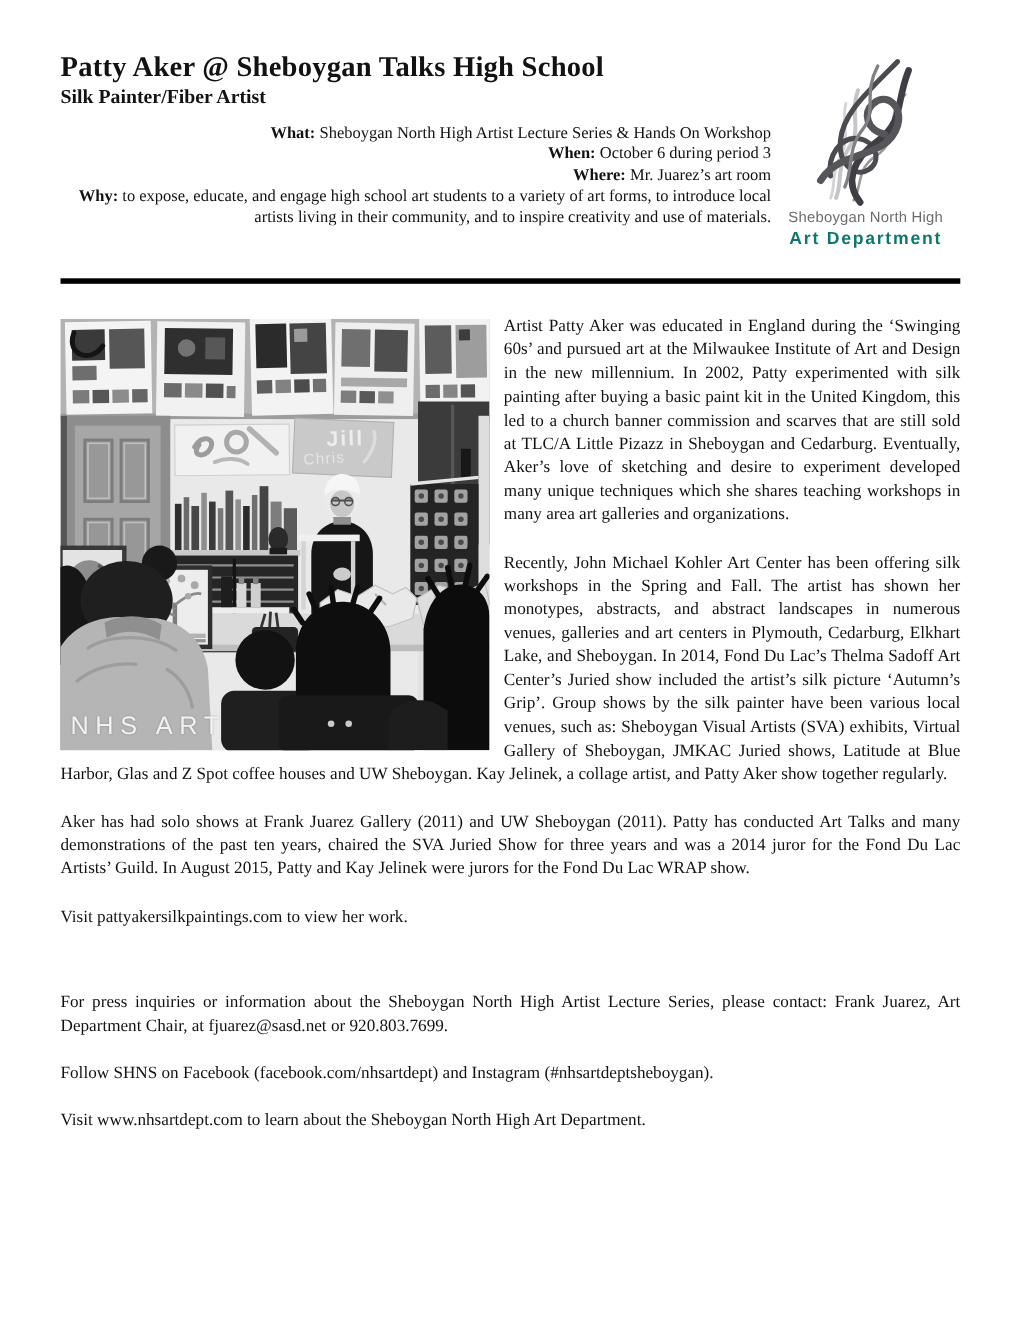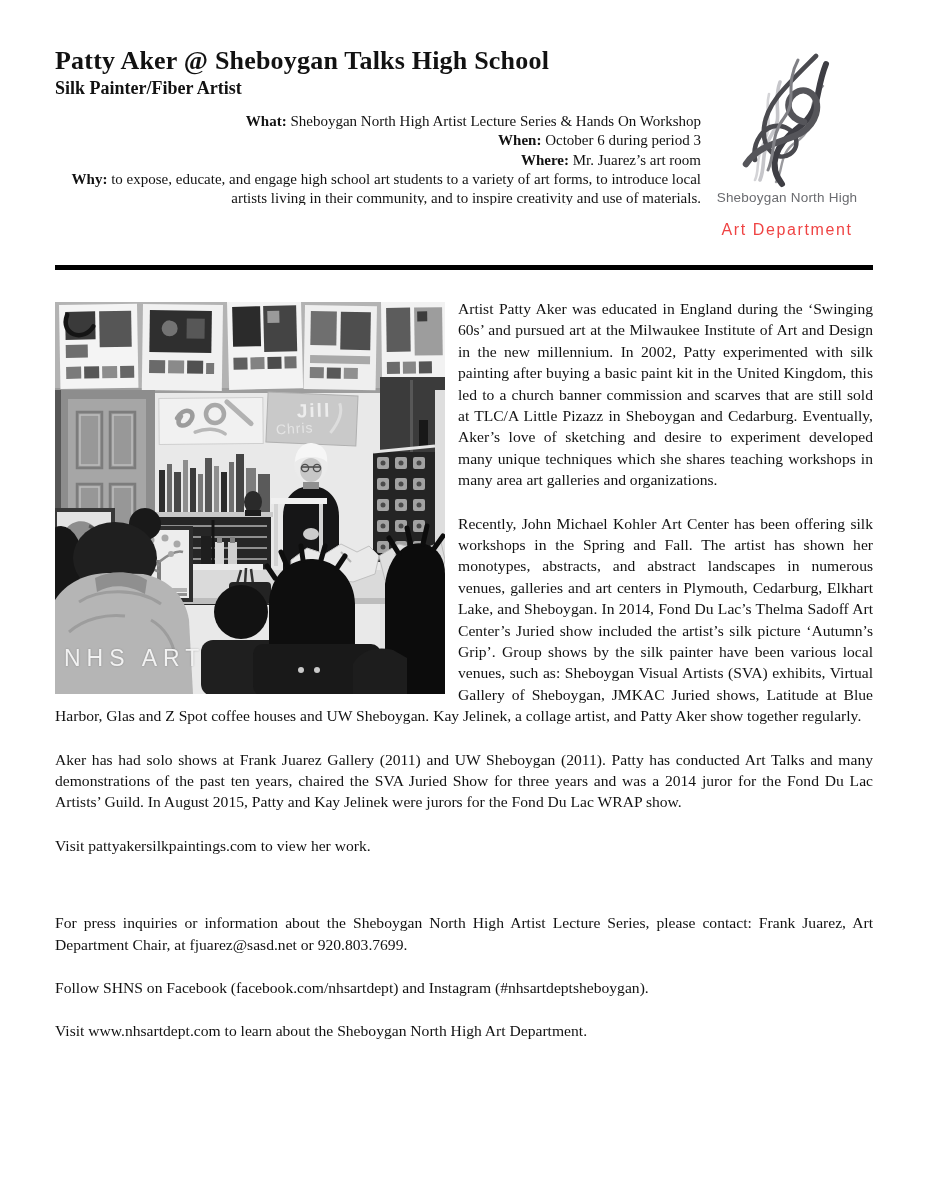--- a/index.html
+++ b/index.html
@@ -37,38 +37,38 @@
 
   
   .logo-block { width: 172px; flex-shrink: 0; text-align: center; margin-top: 6px; }
   .logo-swirl { display: block; margin: 0 auto; }
   .logo-line1 {
     font-family: Liberation Sans, sans-serif;
     font-size: 13.5px; color: #6b6c70; letter-spacing: 0.2px; line-height: 1.15;
   }
   .logo-line2 {
     font-family: "Liberation Sans", sans-serif;
-    font-size: 16px; color: #ef4444; letter-spacing: 1.6px; line-height: 1.15; margin-top: 15px;
+    font-size: 16px; color: #0f766e; letter-spacing: 1.6px; line-height: 1.15; margin-top: 3px; font-weight: bold;
   }
 
   
   .rule { border: none; height: 5px; background: #000000; margin: 26px 0 0 0; }
 
   
   .doc-main { margin-top: 28px; }
   .photo-figure {
     float: left;
     width: 390px; height: 392px;
     margin: 4px 13px 6px 0;
     position: relative;
     background: #d9d9d9;
   }
   .photo-figure svg { display: block; }
   .watermark {
-    position: absolute; left: 9px; bottom: 22px;
+    position: absolute; left: 9px; bottom: 9px;
     color: #f2f2f2;
     font-family: "Liberation Sans", sans-serif;
     font-size: 23px; letter-spacing: 6px; font-weight: 400;
     text-shadow: 0 0 2px rgba(0,0,0,0.25);
   }
   .body-para {
     font-size: 15.6px;
     line-height: 21.4px;
     text-align: justify;
     margin: 0 0 22px 0;

